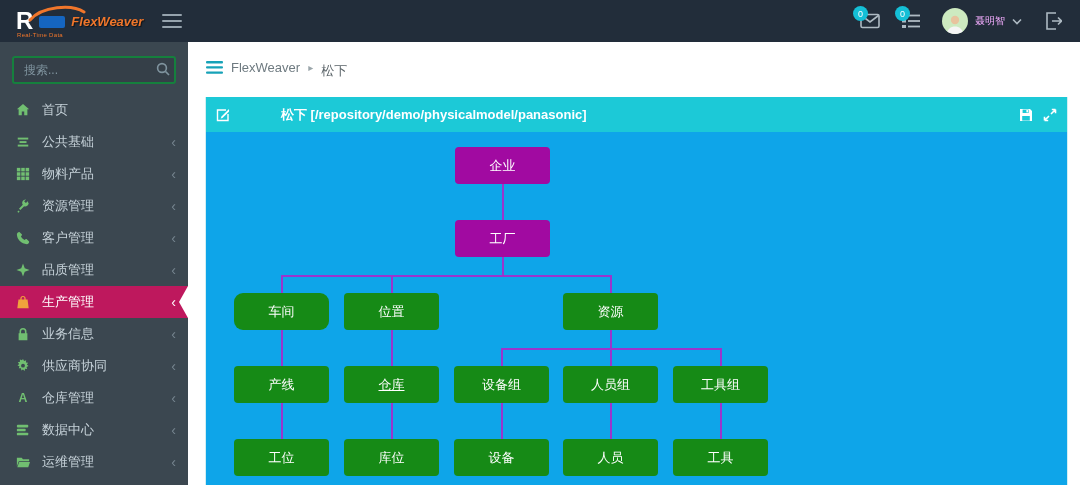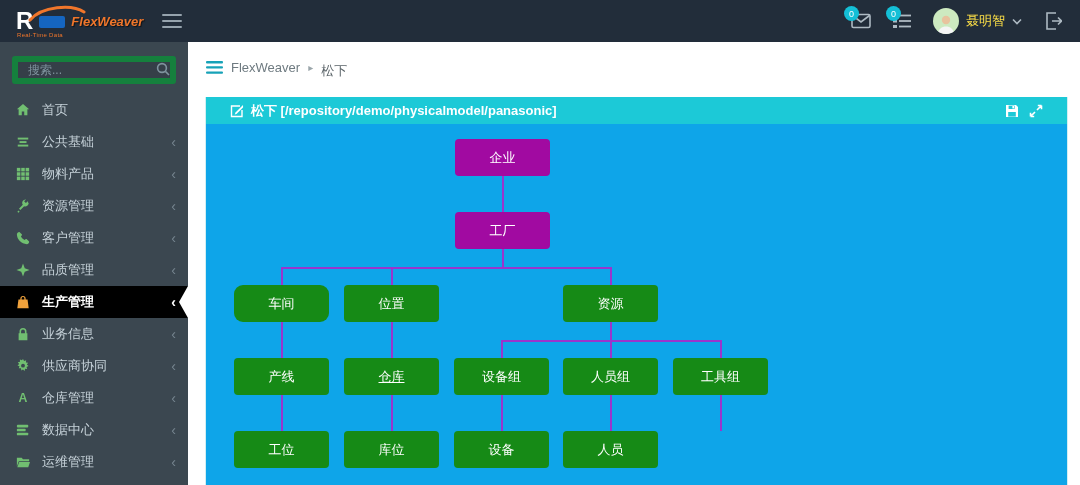--- a/index.html
+++ b/index.html
@@ -14,45 +14,45 @@
   .brand-sub { position:absolute; left:17px; bottom:4px; font-size:6px; color:#f0762b; white-space:nowrap; letter-spacing:.3px; }
   .brand-box { width:26px; height:12px; background:#1565c0; border-radius:2px; margin-left:6px; margin-top:2px; }
   .brand-name { color:#f0762b; font-weight:bold; font-style:italic; font-size:13px; margin-left:6px; text-shadow:1px 1px 1px rgba(0,0,0,.6); }
   .sidebar-toggle { margin-left:8px; cursor:pointer; padding:6px; }
   .sidebar-toggle span { display:block; width:20px; height:2px; background:#96a3ad; margin:4px 0; border-radius:1px; }
   .header-right { margin-left:auto; display:flex; align-items:center; gap:22px; padding-right:18px; }
   .hdr-icon { position:relative; cursor:pointer; color:#aebac3; display:flex; align-items:center; }
   .hdr-badge { position:absolute; top:-7px; left:-7px; background:#14bfd6; color:#fff; font-size:9px; width:15px; height:15px; border-radius:50%; display:flex; align-items:center; justify-content:center; }
   .user-menu { display:flex; align-items:center; gap:7px; cursor:pointer; }
   .avatar { width:26px; height:26px; border-radius:50%; background:#cdeac0; overflow:hidden; display:flex; align-items:flex-end; justify-content:center; }
-  .user-name { color:#fde047; font-size:13px; }
+  .user-name { color:#f0abfc; font-size:10px; }
 
   
   .sidebar { position:absolute; left:0; top:42px; width:188px; height:443px; background:#3b4750; z-index:20; }
   .search-wrap { margin:14px 12px 10px 12px; position:relative; }
-  .search-input { width:100%; height:28px; background:#353f48; border:6px solid #15803d; border-radius:3px; color:#c6d2d9; font-size:12px; padding:0 28px 0 10px; outline:none; }
+  .search-input { width:100%; height:28px; background:#353f48; border:2px solid #15803d; border-radius:3px; color:#c6d2d9; font-size:12px; padding:0 28px 0 10px; outline:none; }
   .search-input::placeholder { color:#7f939e; }
   .search-btn { position:absolute; right:6px; top:6px; color:#7f939e; cursor:pointer; }
   .nav-item { position:relative; height:32px; display:flex; align-items:center; padding-left:16px; cursor:pointer; color:#c6d2d9; font-size:13px; }
   .nav-item .nav-icon { width:16px; margin-right:10px; color:#71bf71; display:flex; align-items:center; }
   .nav-item .nav-chevron { position:absolute; right:12px; color:#76858f; font-size:14px; line-height:1; }
-  .nav-item.active { background:#000000; color:#fff;font-weight:bold; }
+  .nav-item.active { background:#be185d; color:#fff; }
   .nav-item.active .nav-icon { color:#f0a23c; }
   .nav-item.active .nav-chevron { color:#fff; }
   .nav-arrow { position:absolute; right:0; top:0; width:0; height:0; border-top:16px solid transparent; border-bottom:16px solid transparent; border-right:9px solid #ffffff; }
 
   
   .main { position:absolute; left:188px; top:42px; width:892px; height:443px; background:#fff; }
   .breadcrumb { display:flex; align-items:center; gap:8px; padding:16px 0 0 18px; height:34px; }
   .crumb-root { color:#6e7a80; font-size:13px; cursor:pointer; }
   .crumb-sep { color:#9aa5aa; font-size:10px; }
   .crumb-current { color:#5a6368; font-size:13px;margin-top:8px; }
 
   .panel { position:absolute; left:17px; top:55px; width:863px; height:388px; border:1px solid #d2eff3; border-top:none; }
-  .panel-header { height:27px; background:#1cc9d7; display:flex; align-items:center; color:#fff; padding:0 24px; }
+  .panel-header { height:35px; background:#1cc9d7; display:flex; align-items:center; color:#fff; padding:0 10px;gap:44px; }
   .panel-title { font-size:13px; font-weight:bold; margin-left:7px; }
   .panel-tools { margin-left:auto; display:flex; gap:10px; align-items:center; }
   .panel-tools .tool { cursor:pointer; display:flex; align-items:center; color:#fff; }
   .panel-body { position:relative; width:100%; height:361px; background:#0ea5e9; overflow:hidden; }
 
   .node { position:absolute; width:95px; height:37px; border-radius:4px; color:#fff; font-size:13px; display:flex; align-items:center; justify-content:center; cursor:pointer; }
   .conn { position:absolute; }
 </style>
 </head>
 <body>
@@ -319,15 +319,16 @@
         <div class="node" style="left: 357px; top: 161px; background: rgb(22, 138, 22);">资源</div>
         <div class="node" style="left: 28px; top: 234px; background: rgb(22, 138, 22);">产线</div>
         <div class="node" style="left: 138px; top: 234px; background: rgb(22, 138, 22); text-decoration: underline;">仓库</div>
         <div class="node" style="left: 248px; top: 234px; background: rgb(22, 138, 22);">设备组</div>
         <div class="node" style="left: 357px; top: 234px; background: rgb(22, 138, 22);">人员组</div>
         <div class="node" style="left: 467px; top: 234px; background: rgb(22, 138, 22);">工具组</div>
         <div class="node" style="left: 28px; top: 307px; background: rgb(22, 138, 22);">工位</div>
         <div class="node" style="left: 138px; top: 307px; background: rgb(22, 138, 22);">库位</div>
         <div class="node" style="left: 357px; top: 307px; background: rgb(22, 138, 22);">人员</div>
         <div class="node" style="left: 248px; top: 307px; background: rgb(22, 138, 22);">设备</div>
+        <div class="node" style="left: 467px; top: 307px; background: rgb(22, 138, 22);">工具</div>
       </div>
   </div>
 </div>
 
 </body></html>

